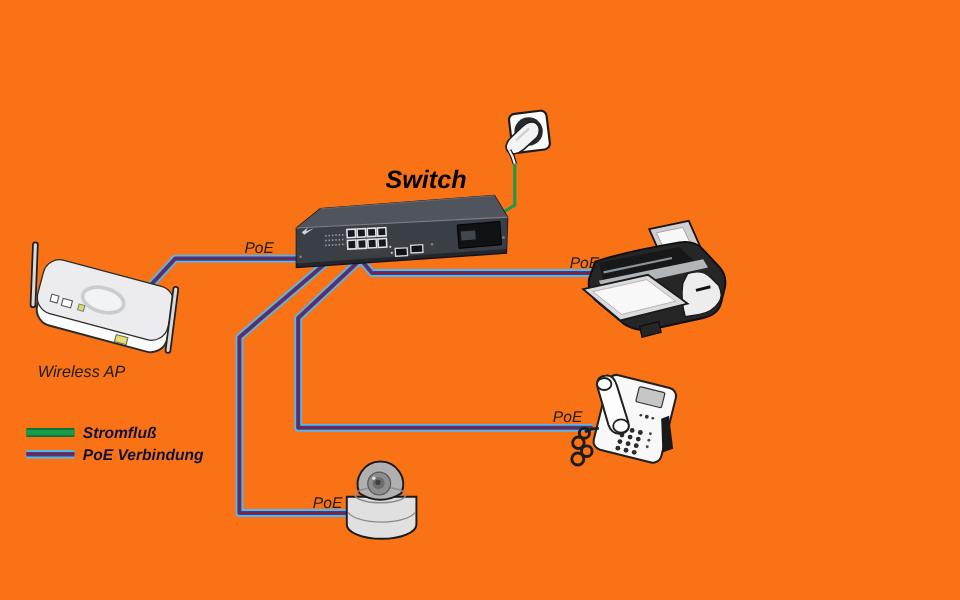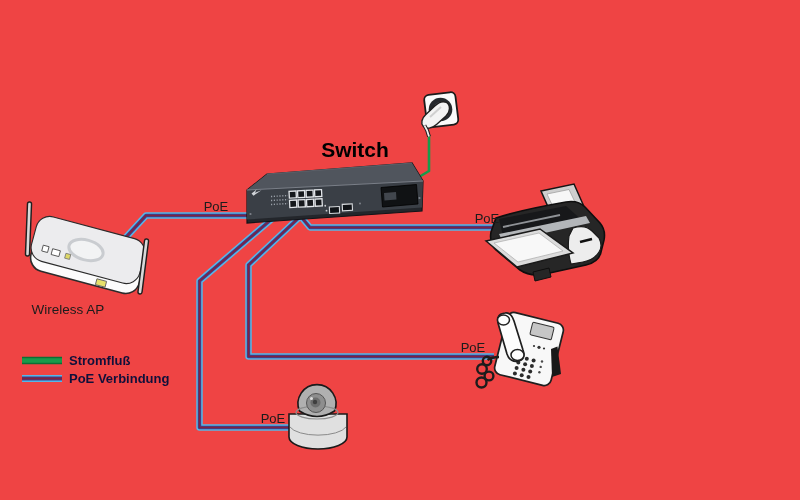--- a/index.html
+++ b/index.html
@@ -1,17 +1,17 @@
 <!DOCTYPE html>
 <html><head>
 <meta charset="utf-8">
 <style>
   html,body{margin:0;padding:0;background:#ffffff;}
-  .stage{position:relative;width:800px;height:500px;background:#ef4444;overflow:hidden;
-         font-family:"Liberation Sans",sans-serif;}
+  .stage{position:relative;width:800px;height:500px;background:#f97316;overflow:hidden;
+         font-family:"Liberation Sans",sans-serif;font-style:italic;}
   svg{position:absolute;inset:0;}
   .cbl{fill:none;stroke-linejoin:round;stroke-linecap:butt;}
   .lbl{font-family:"Liberation Sans",sans-serif;fill:#1c1c1c;font-size:13px;}
   .title{font-family:"Liberation Sans",sans-serif;fill:#000000;font-size:21px;font-weight:bold;}
   .devlbl{font-family:"Liberation Sans",sans-serif;fill:#1c1c1c;font-size:13.5px;}
   .leglbl{font-family:"Liberation Sans",sans-serif;fill:#10103a;font-size:13px;font-weight:bold;}
 </style>
 </head>
 <body>
 

